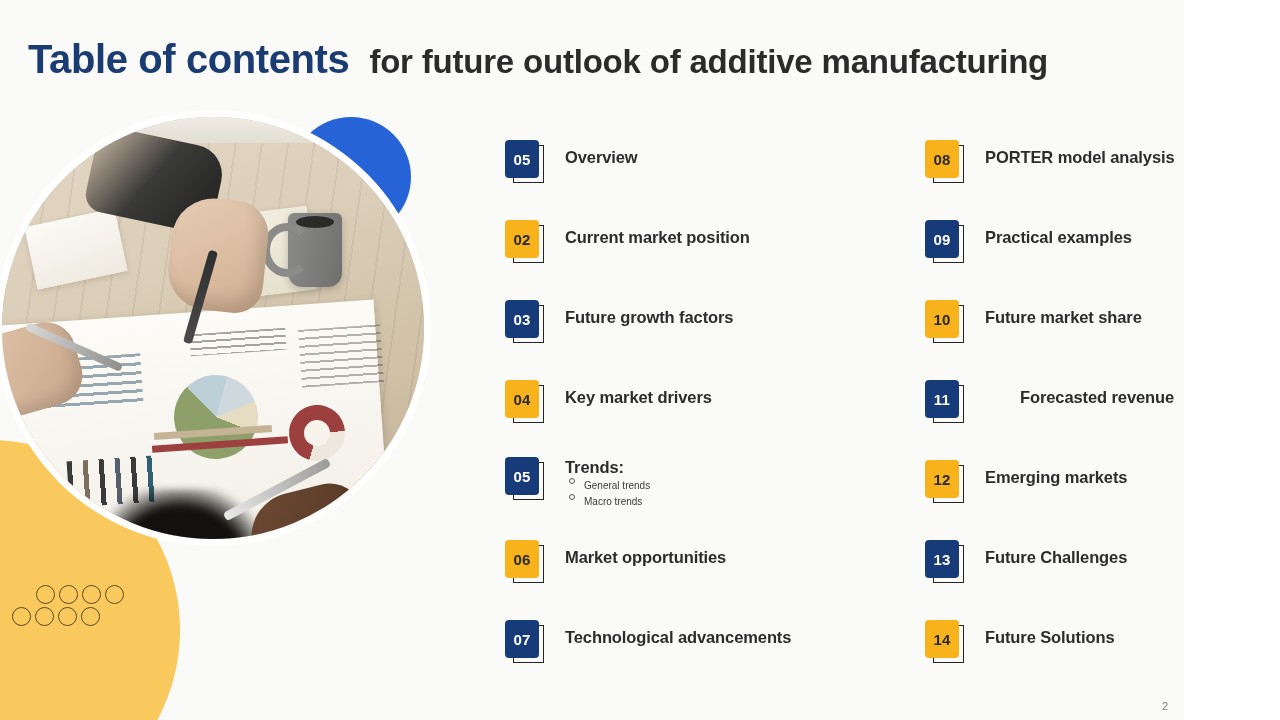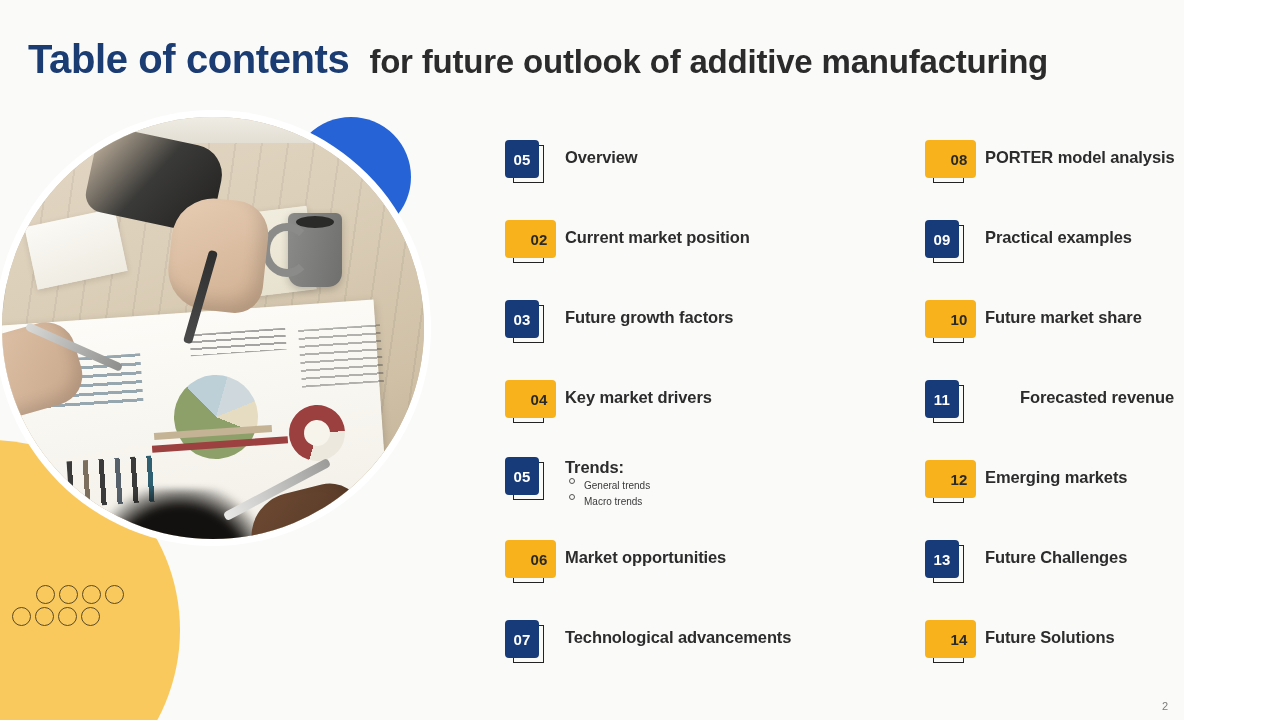--- a/index.html
+++ b/index.html
@@ -407,21 +407,21 @@
     height: 38px;
     border-radius: 4px;
     display: flex;
     align-items: center;
     justify-content: center;
     font-size: 15px;
     font-weight: bold;
     letter-spacing: 0.2px;
   }
   .badge-navy { background: #173a78; color: #ffffff; }
-  .badge-gold { background: #f7b21c; color: #2a2a2a; padding-left: 17px; }
+  .badge-gold { background: #f7b21c; color: #2a2a2a; }
 
   .toc-text {
     margin-left: 13px;
     padding-top: 8px;
   }
   .toc-label {
     font-size: 16.5px;
     font-weight: bold;
     color: #2c2c2c;
     white-space: nowrap;

